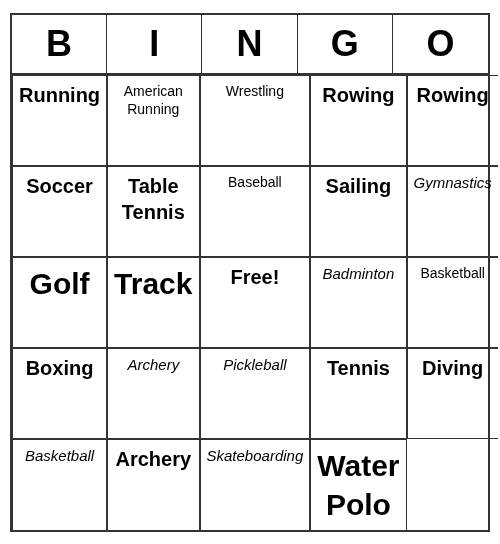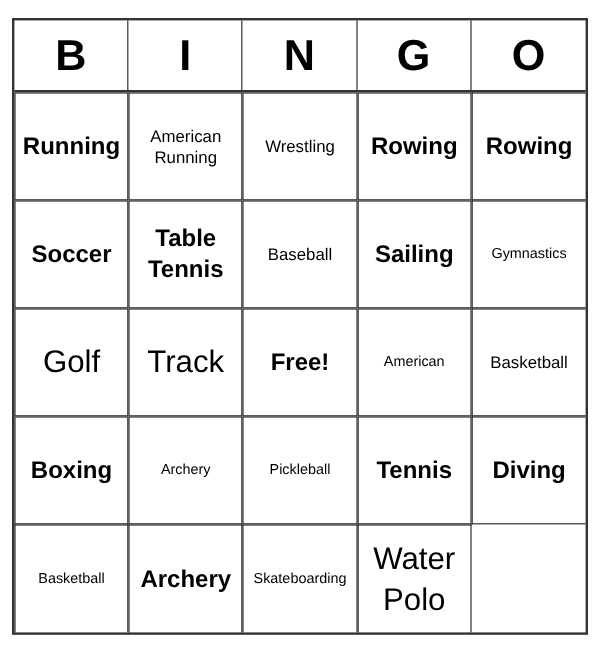--- a/index.html
+++ b/index.html
@@ -33,45 +33,45 @@
     }
     .bingo-grid {
       display: grid;
       grid-template-columns: repeat(5, 1fr);
       grid-template-rows: repeat(5, 1fr);
     }
     .bingo-cell {
       border: 1px solid #333;
       min-height: 90px;
       display: flex;
-      align-items: center;
       justify-content: center;
       text-align: center;
       padding: 6px;
     }
     .bingo-cell:nth-child(5n) {
       border-right: none;
     }
     .bingo-cell:nth-child(n+21) {
       border-bottom: none;
     }
     .cell-text {
       font-size: 14px;
       line-height: 1.3;
     }
     .cell-text.large {
-      font-size: 26px;
-      font-weight: normal;
+      font-size: 30px;
+      font-weight: bold;
     }
     .cell-text.medium {
       font-size: 20px;
       font-weight: bold;
     }
     .cell-text.small {
-      font-size: 12px;
+      font-size: 15px;
+      font-style: italic;
     }
     .cell-text.free {
       font-size: 20px;
       font-weight: bold;
     }
   </style>
 </head>
 <body>
 
 <div class="bingo-card">
@@ -116,21 +116,21 @@
       <div class="bingo-cell">
         <span class="cell-text large">Golf</span>
       </div>
       <div class="bingo-cell">
         <span class="cell-text large">Track</span>
       </div>
       <div class="bingo-cell">
         <span class="cell-text free">Free!</span>
       </div>
       <div class="bingo-cell">
-        <span class="cell-text small">American</span>
+        <span class="cell-text small">Badminton</span>
       </div>
       <div class="bingo-cell">
         <span class="cell-text">Basketball</span>
       </div>
       <div class="bingo-cell">
         <span class="cell-text medium">Boxing</span>
       </div>
       <div class="bingo-cell">
         <span class="cell-text small">Archery</span>
       </div>

